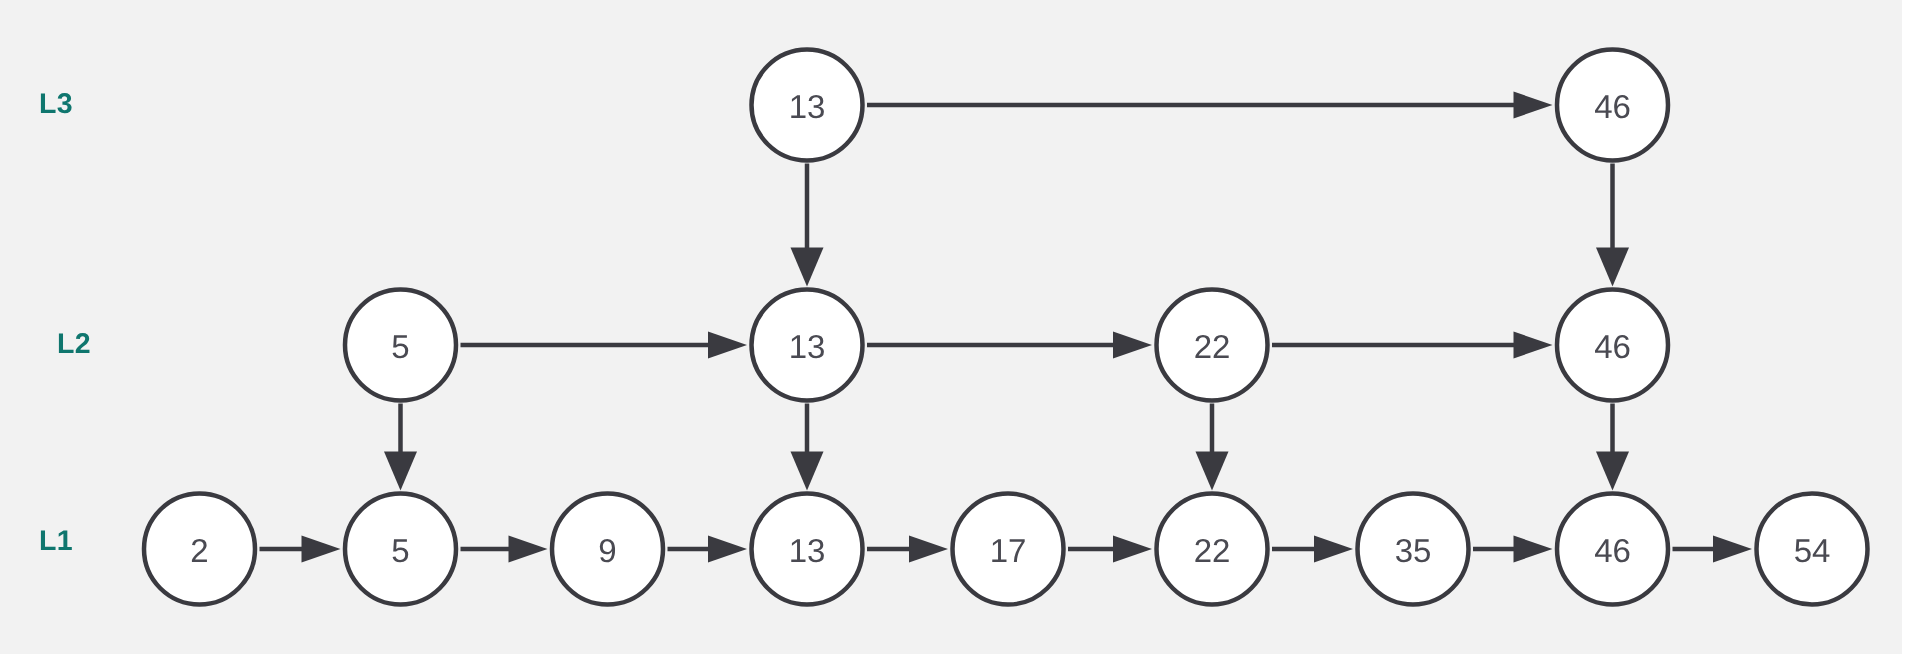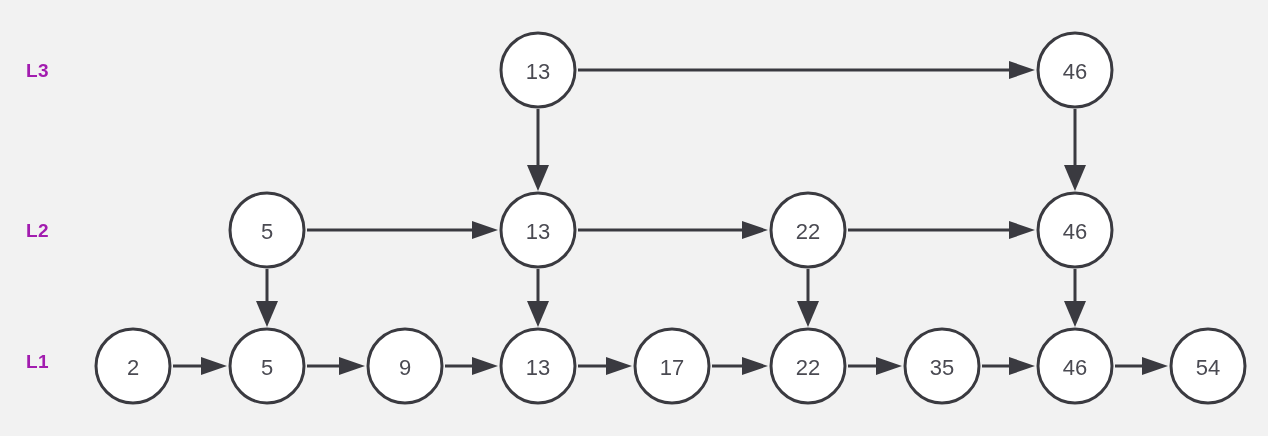--- a/index.html
+++ b/index.html
@@ -32,41 +32,41 @@
   }
   #diagram {
     position: absolute;
     left: 0;
     top: 0;
   }
   .level-label {
     position: absolute;
     font-size: 19px;
     font-weight: bold;
-    color: #a21caf;
+    color: #0f766e;
     letter-spacing: 0.3px;
     line-height: 1;
     transform: translate(0, -50%);
     white-space: nowrap;
   }
   .node-text {
     font-family: "Liberation Sans", sans-serif;
     font-size: 22px;
     fill: #4a4a52;
     text-anchor: middle;
     dominant-baseline: central;
   }
 </style>
 </head>
 <body>
 
 <div id="canvas">
 
   <div class="level-label" style="left:26px; top:70px;">L3</div>
-  <div class="level-label" style="left:26px; top:230px;">L2</div>
+  <div class="level-label" style="left:38px; top:230px;">L2</div>
   <div class="level-label" style="left:26px; top:361px;">L1</div>
 
   <svg id="diagram" width="1282" height="436" viewBox="0 0 1282 436">
     <g id="edges-layer">
         <g>
           <line x1="578" y1="70" x2="1011" y2="70" stroke="#3a3a40" stroke-width="3"></line>
           <polygon points="1035,70 1009,61 1009,79" fill="#3a3a40"></polygon>
         </g>
         <g>
           <line x1="307" y1="230" x2="474" y2="230" stroke="#3a3a40" stroke-width="3"></line>

